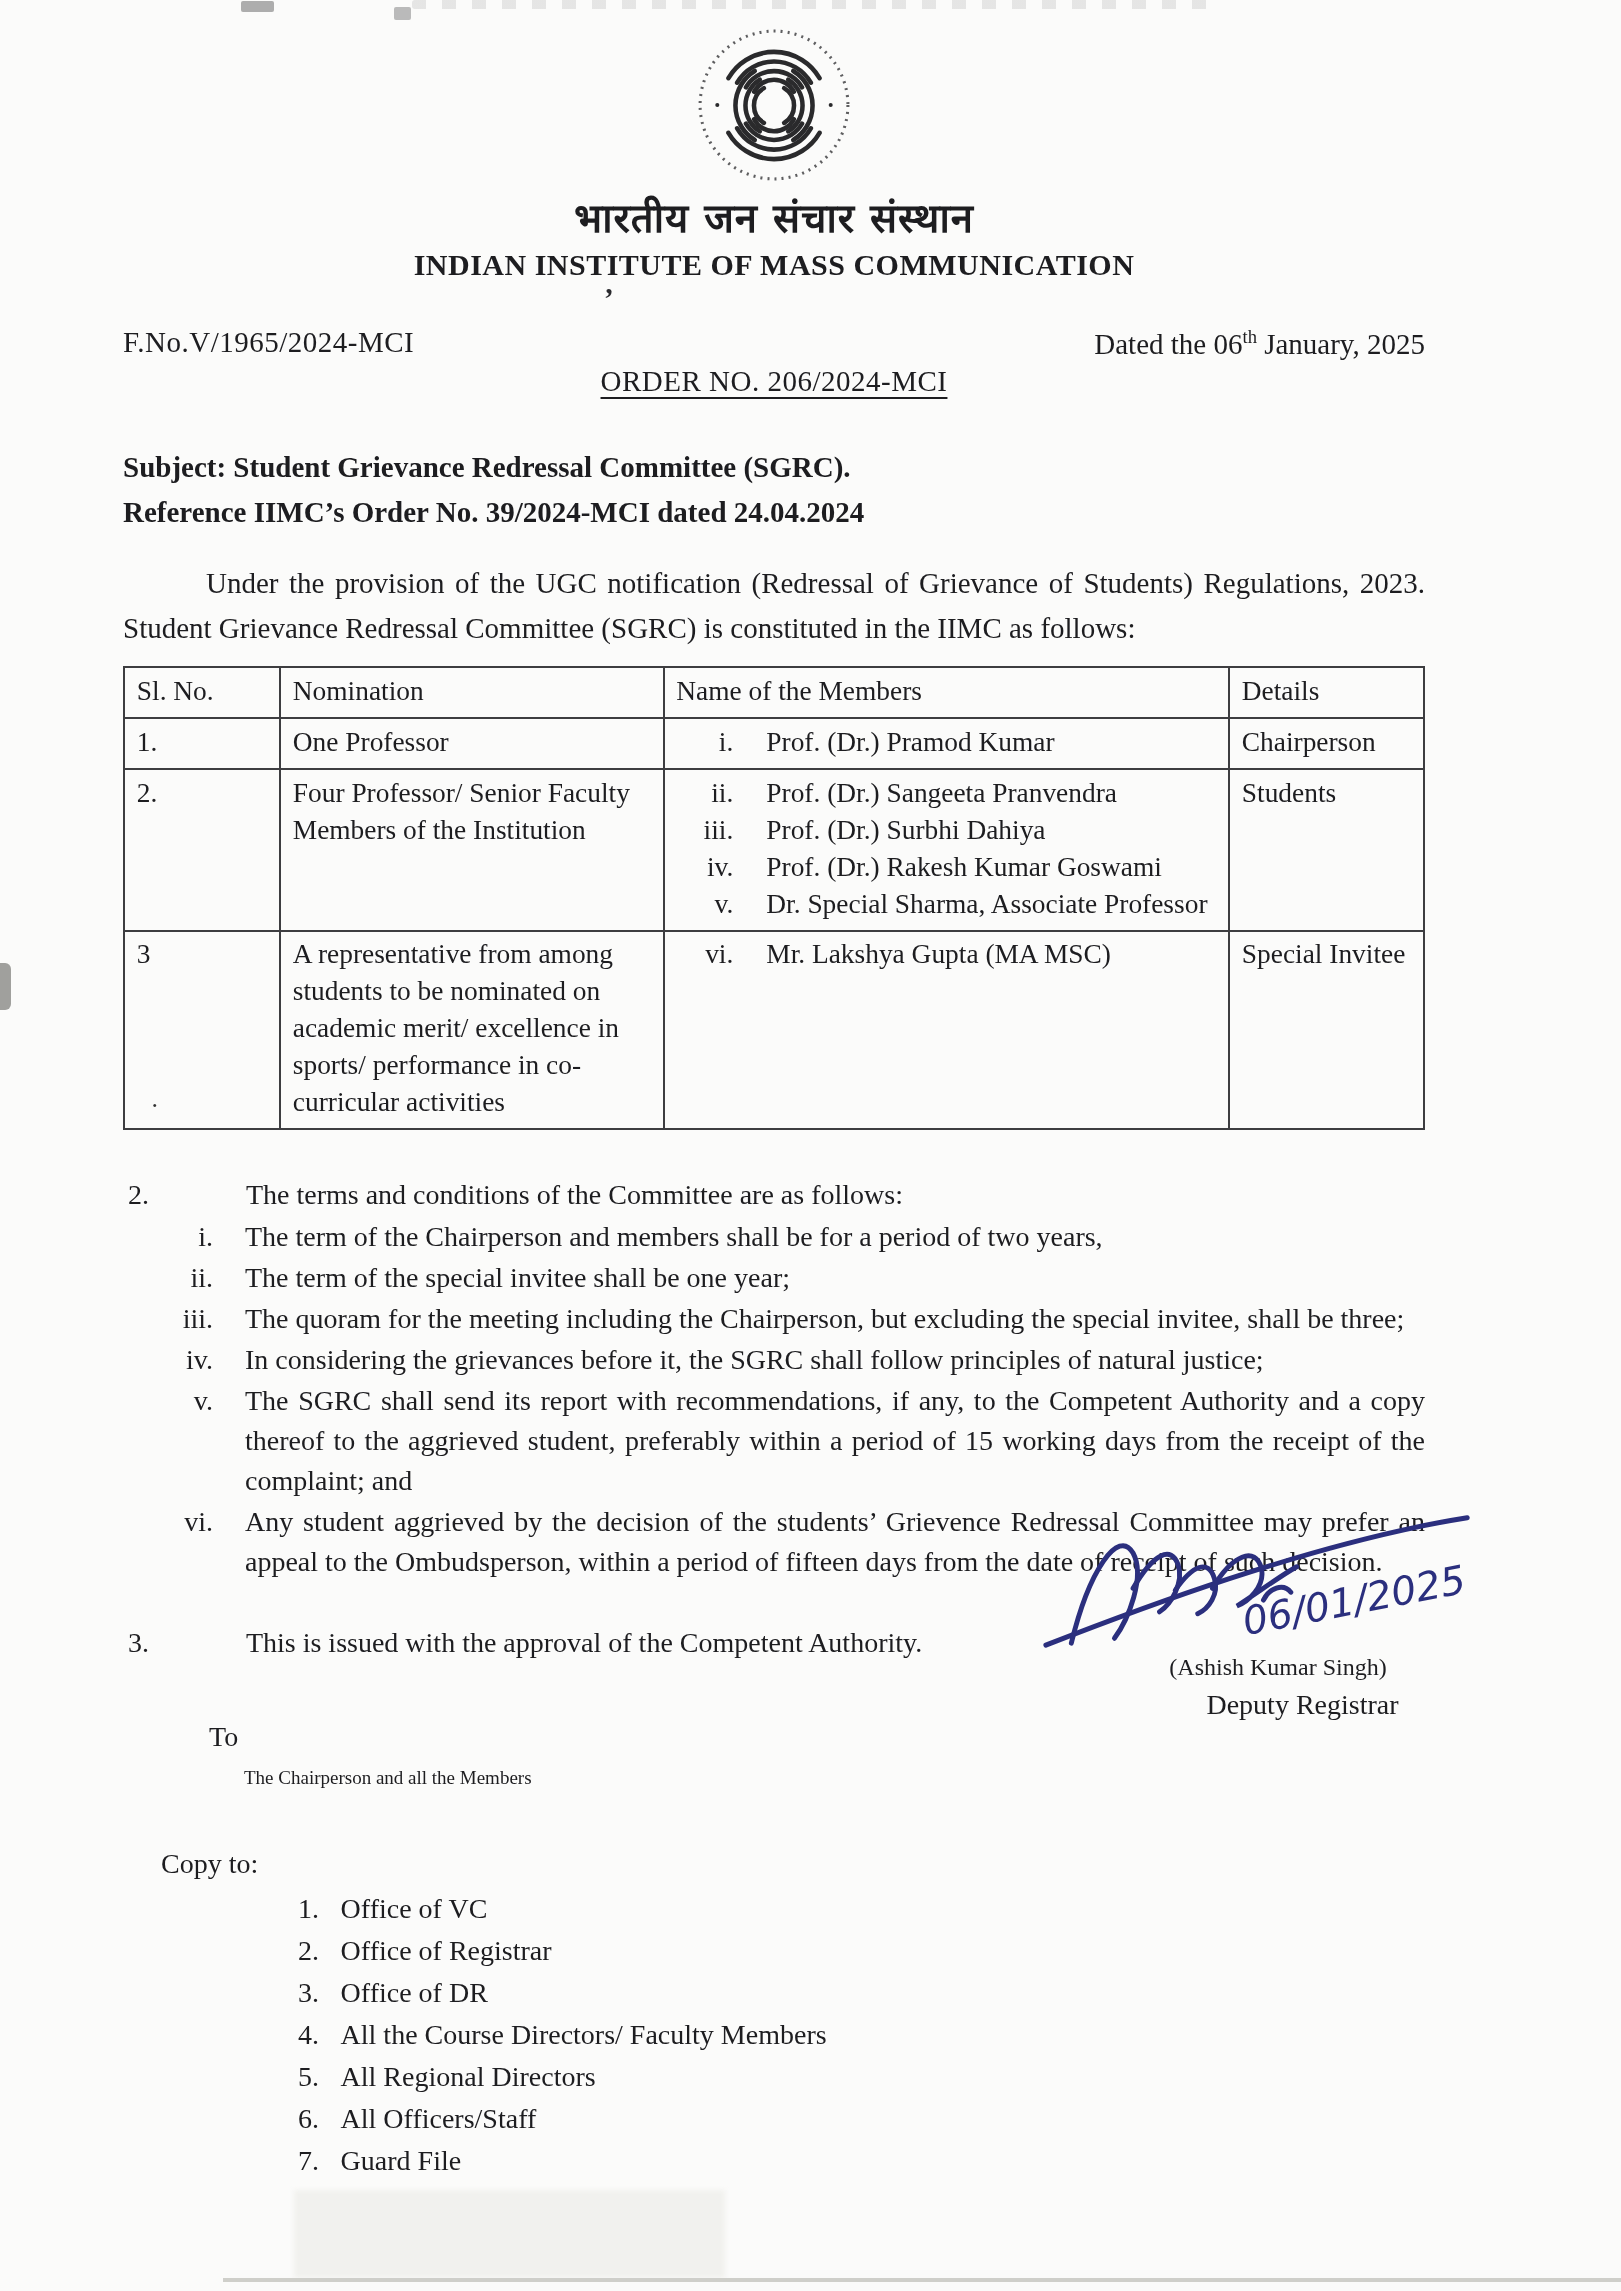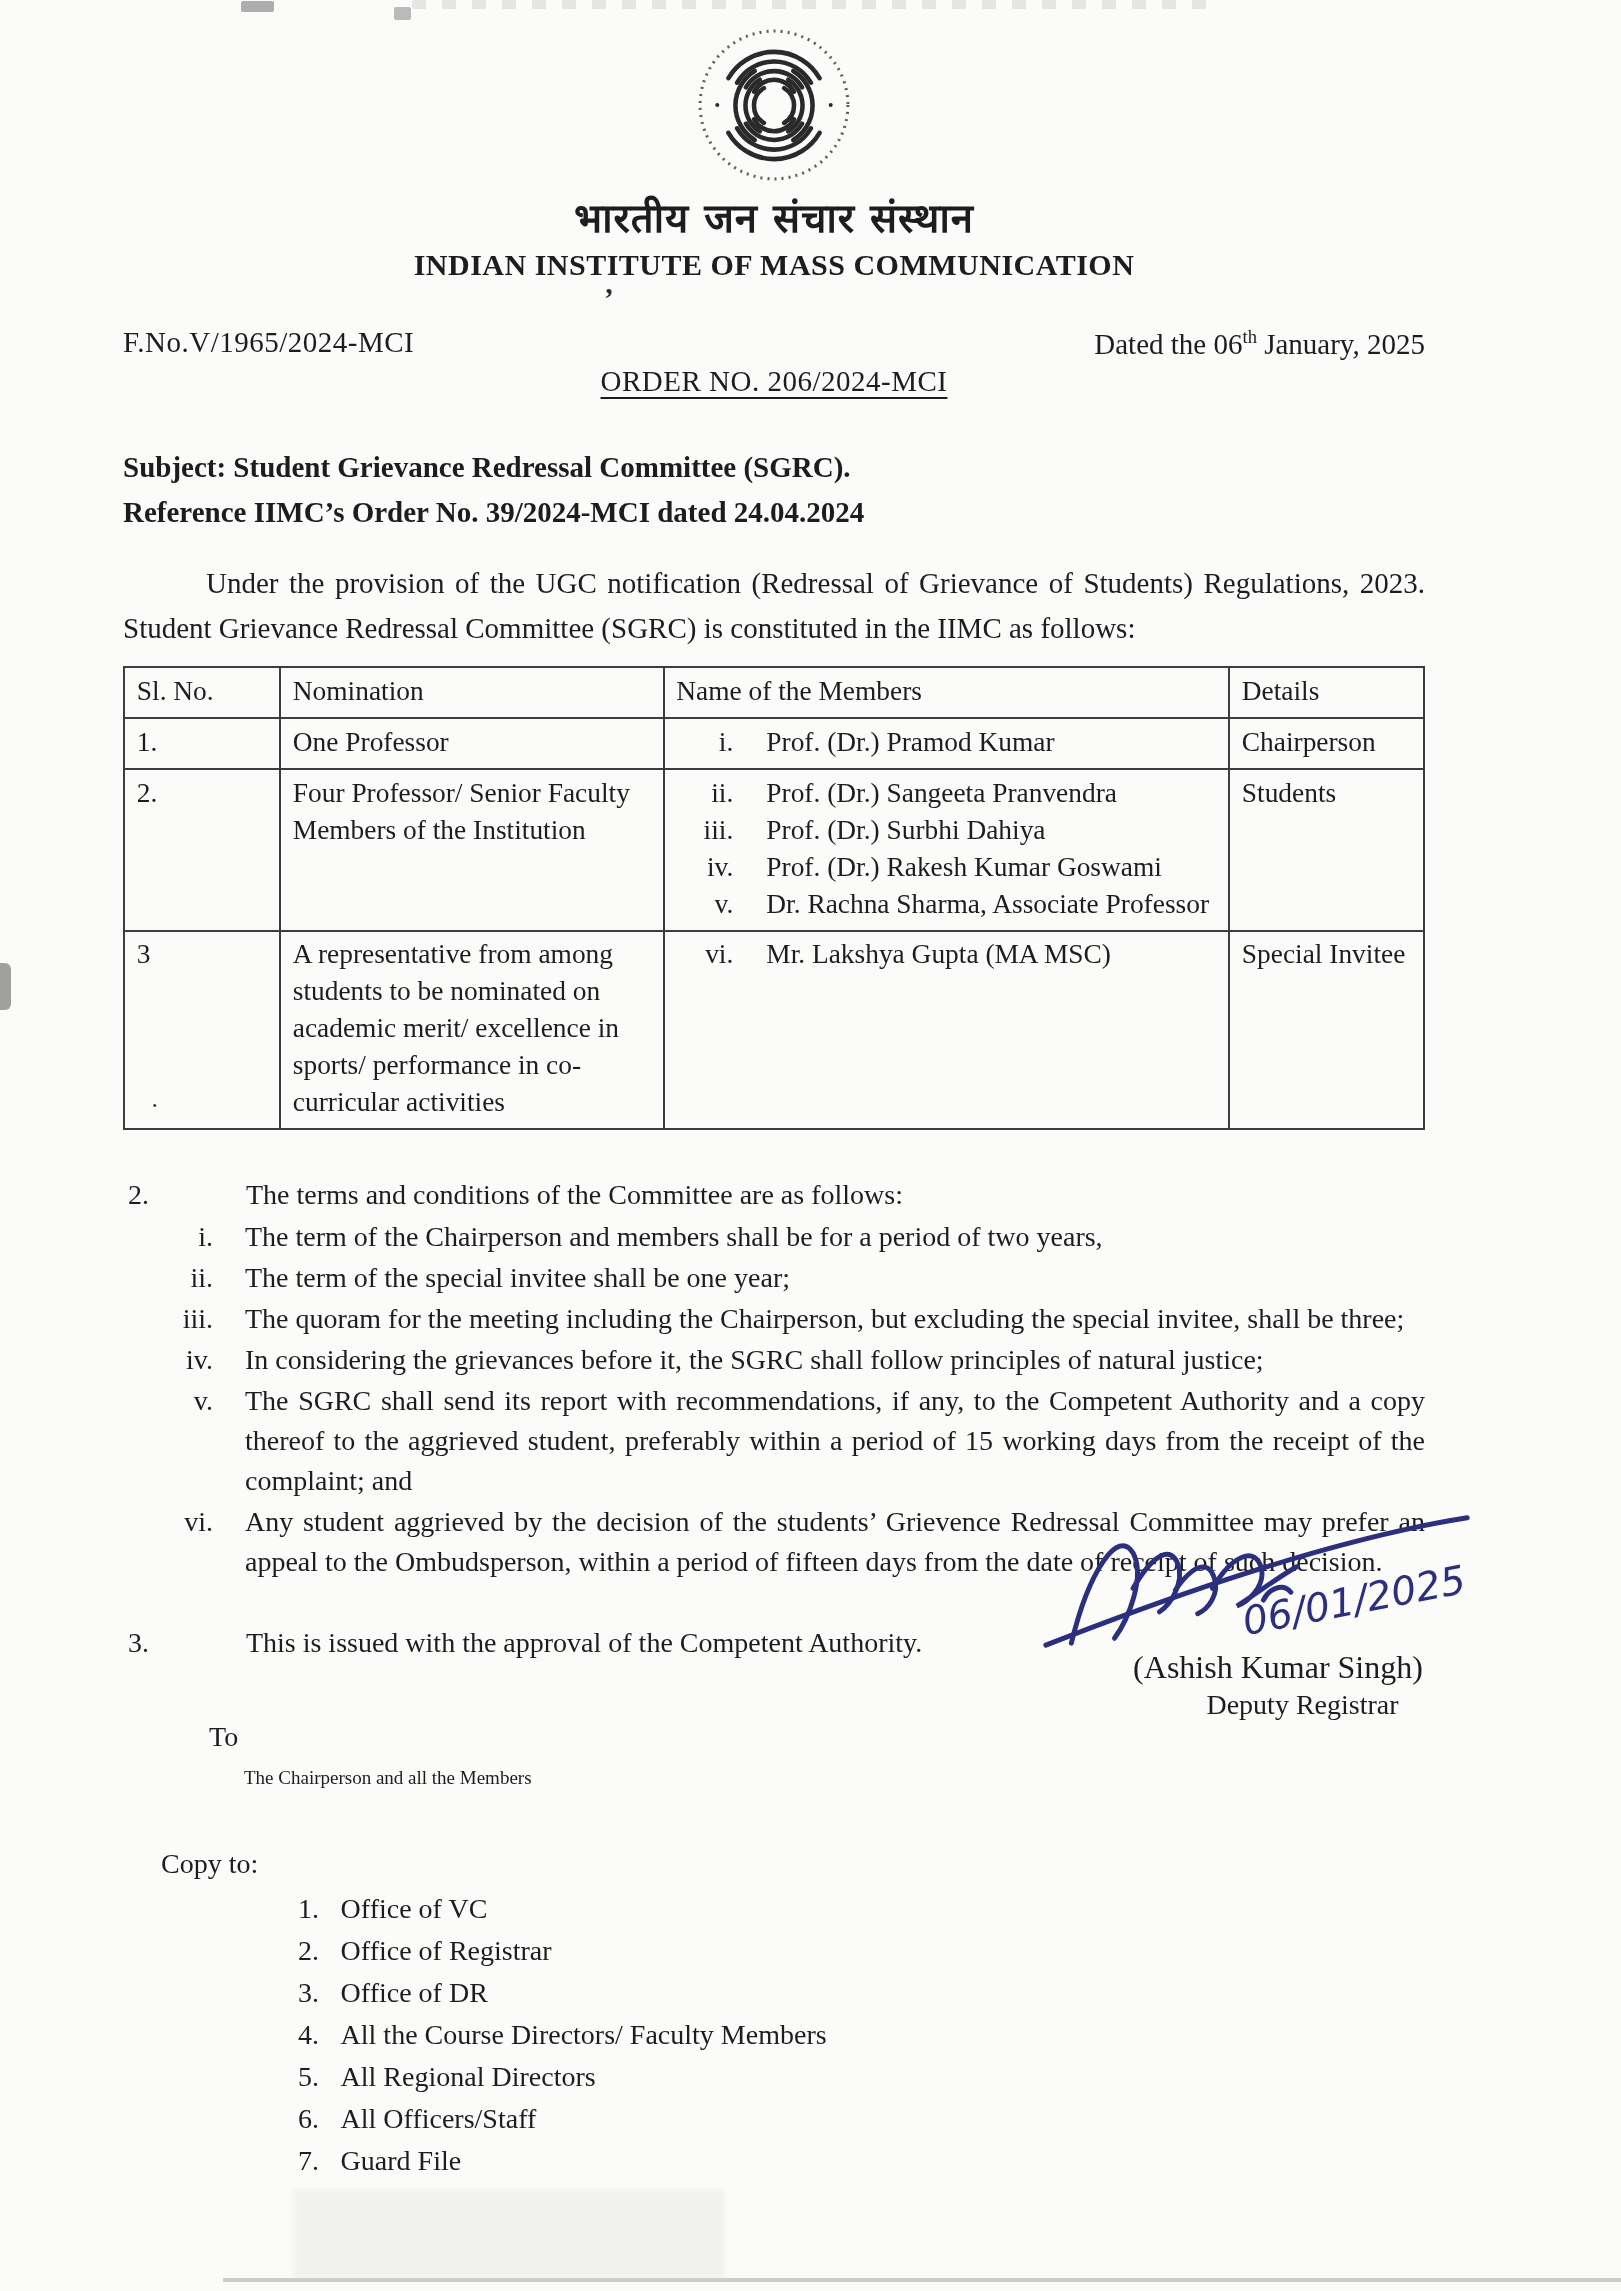--- a/index.html
+++ b/index.html
@@ -57,21 +57,21 @@
   .sec-text{margin-left:59px;}
   .term-row{display:flex;margin-top:1px;}
   .term-num{flex:0 0 90px;text-align:right;}
   .term-text{margin-left:32px;text-align:justify;flex:1;}
 
   .closing-row{display:flex;margin-top:41px;font-size:28px;line-height:40px;position:relative;}
 
   
   .sig-block{position:absolute;right:-54px;top:-125px;width:441px;text-align:center;}
   .sig-svg{display:block;margin:0 auto;}
-  .sig-name{font-size:32px;line-height:37px;margin-top:-11.8px;margin-left:39px;}
+  .sig-name{font-size:24px;line-height:37px;margin-top:-11.8px;margin-left:39px;}
   .sig-title{font-size:28px;line-height:37px;margin-left:88px;}
 
   .to-label{margin-top:53px;margin-left:86px;font-size:28px;line-height:41px;}
   .to-line{margin-left:121px;font-size:19px;line-height:41px;}
 
   .copy-label{margin-top:45px;margin-left:38px;font-size:28px;line-height:41px;}
   .copy-list{margin-top:3.9px;}
   .copy-item{display:flex;font-size:28px;line-height:42px;}
   .copy-num{flex:0 0 196px;text-align:right;}
   .copy-text{margin-left:21.6px;}
@@ -174,21 +174,21 @@
           <div class="mem-line">
             <span class="mem-num">iii.</span>
             <span class="mem-name">Prof. (Dr.) Surbhi Dahiya</span>
           </div>
           <div class="mem-line">
             <span class="mem-num">iv.</span>
             <span class="mem-name">Prof. (Dr.) Rakesh Kumar Goswami</span>
           </div>
           <div class="mem-line">
             <span class="mem-num">v.</span>
-            <span class="mem-name">Dr. Rachna Sharma, Associate Professor</span>
+            <span class="mem-name">Dr. Special Sharma, Associate Professor</span>
           </div>
         </td>
         <td>Students</td>
       </tr>
       <tr>
         <td class="sl-cell"><span>3</span><span class="stray-dot">·</span></td>
         <td>A representative from among students to be nominated on academic merit/ excellence in sports/ performance in co-curricular activities</td>
         <td>
           <div class="mem-line">
             <span class="mem-num">vi.</span>

